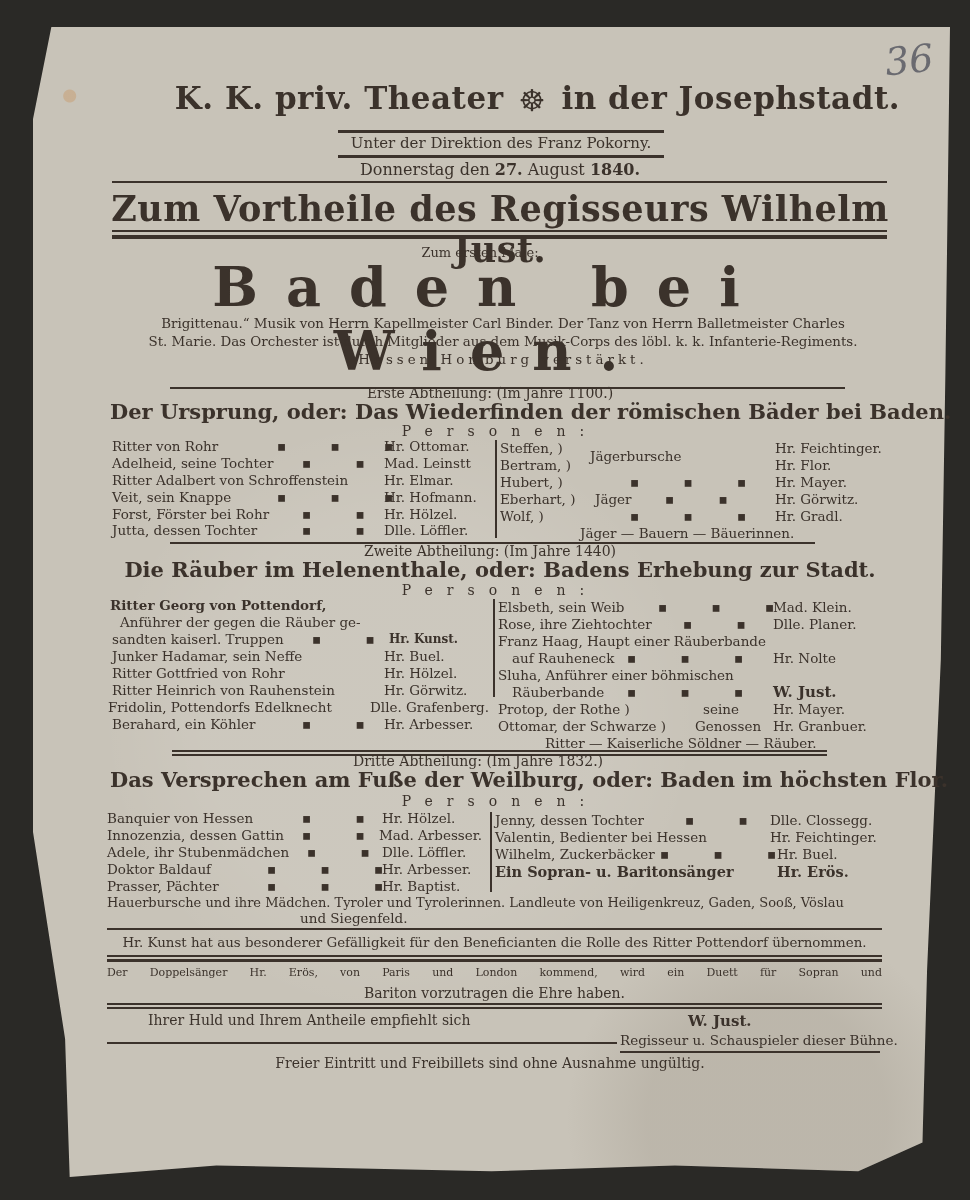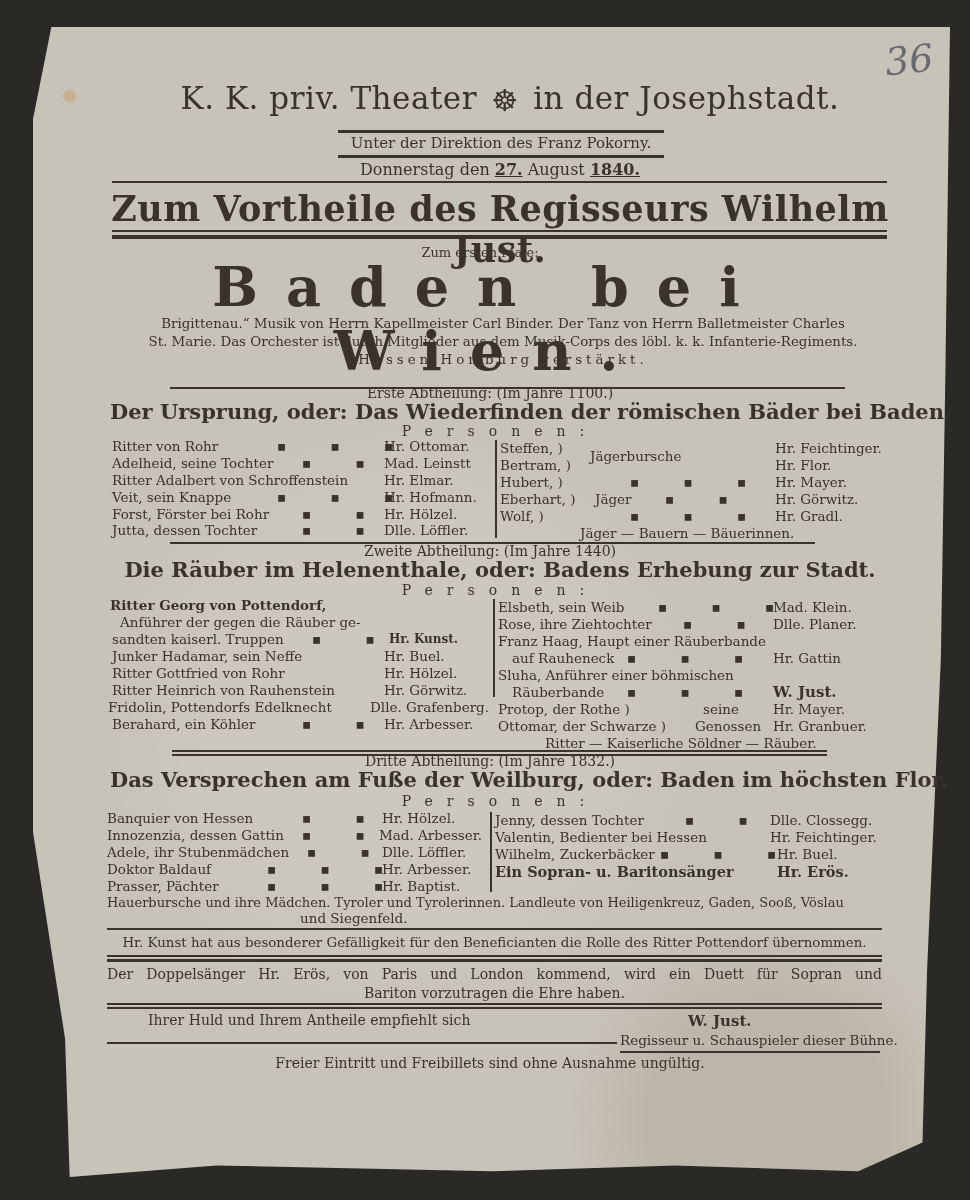--- a/index.html
+++ b/index.html
@@ -20,28 +20,28 @@
       clip-path: polygon(2% 0%, 100% 0%, 99.5% 30%, 99% 55%, 97.5% 82%, 97% 97%, 90% 99.5%, 70% 99%, 50% 99.5%, 20% 99%, 4% 100%, 3.5% 88%, 0% 70%, 0% 8%);
     }
     .abs { position: absolute; }
     .center { text-align: left; }
     .pagenum {
       position: absolute; left: 885px; top: 38px;
       font-family: "DejaVu Serif", serif; font-style: italic;
       font-size: 38px; color: #6a6a70; transform: rotate(-6deg);
     }
     .theater {
-      left: 120px; top: 80px; width: 780px; font-size: 31px; font-weight: normal;
-      letter-spacing: 0.5px; text-align: center;
+      left: 120px; top: 80px; width: 780px; font-size: 31px; font-weight: bold;
+      letter-spacing: 0.5px; text-align: right;
     }
     .eagle { display: inline-block; font-size: 30px; vertical-align: middle; margin: 0 4px; }
     .rule { position: absolute; background: #3b322b; }
     .direktion { left: 338px; top: 134px; width: 326px; font-size: 15px; text-align: center; }
     .date { left: 300px; top: 160px; width: 400px; font-size: 16px; text-align: center; }
-    .date b { font-weight: bold; text-decoration: underline; }
+    .date b { font-weight: bold; }
     .benefit {
       left: 110px; top: 188px; width: 780px; font-size: 35px; font-weight: bold;
       text-align: center; letter-spacing: 0.5px;
     }
     .erstmal { left: 330px; top: 245px; width: 300px; font-size: 13px; text-align: center; }
     .title {
       left: 160px; top: 255px; width: 660px; font-size: 54px; font-weight: bold;
       text-align: center; letter-spacing: 28px;
     }
     .desc {
@@ -211,21 +211,21 @@
       <span class="role">Rose, ihre Ziehtochter</span>
       <span class="dots" style="left:185px">▪ ▪</span>
       <span class="actor" style="left:275px">Dlle. Planer.</span>
     </div>
   <div class="row" style="left:498px;top:633px;">
       <span class="role">Franz Haag, Haupt einer Räuberbande</span>
     </div>
   <div class="row" style="left:512px;top:650px;">
       <span class="role">auf Rauheneck</span>
       <span class="dots" style="left:115px">▪ ▪ ▪</span>
-      <span class="actor" style="left:261px">Hr. Gattin</span>
+      <span class="actor" style="left:261px">Hr. Nolte</span>
     </div>
   <div class="row" style="left:498px;top:667px;">
       <span class="role">Sluha, Anführer einer böhmischen</span>
     </div>
   <div class="row" style="left:512px;top:684px;">
       <span class="role">Räuberbande</span>
       <span class="dots" style="left:115px">▪ ▪ ▪</span>
       <span class="actor bold" style="left:261px;font-size:15px;">W. Just.</span>
     </div>
   <div class="row" style="left:498px;top:701px;">
@@ -236,21 +236,21 @@
   <div class="row" style="left:498px;top:718px;">
       <span class="role">Ottomar, der Schwarze )</span>
       <span class="role" style="left:197px">Genossen</span>
       <span class="actor" style="left:275px">Hr. Granbuer.</span>
     </div>
   <div class="row" style="left:545px;top:735px;">Ritter — Kaiserliche Söldner — Räuber.</div>
 </div>
 <div class="rule" style="left:172px;top:750px;width:655px;height:1.5px;"></div>
 <div class="rule" style="left:172px;top:754px;width:655px;height:1.5px;"></div>
 
-<div class="abs abt-label" style="left:300px;top:753px;width:380px;">Dritte Abtheilung: (Im Jahre 1832.)</div>
+<div class="abs abt-label" style="left:288px;top:753px;width:380px;">Dritte Abtheilung: (Im Jahre 1832.)</div>
 <div class="abs abt-title" style="left:110px;top:767px;width:780px;">Das Versprechen am Fuße der Weilburg, oder: Baden im höchsten Flor.</div>
 <div class="abs personen" style="left:300px;top:793px;width:400px;">Personen:</div>
 
 <div>
   <div class="row" style="left:107px;top:810px;">
       <span class="role">Banquier von Hessen</span>
       <span class="dots" style="left:195px">▪ ▪</span>
       <span class="actor" style="left:275px">Hr. Hölzel.</span>
     </div>
   <div class="row" style="left:107px;top:827px;">
@@ -295,21 +295,21 @@
       <span class="actor" style="left:282px">Hr. Erös.</span>
     </div>
 </div>
 <div class="row" style="left:107px;top:894px;font-size:13px;">Hauerbursche und ihre Mädchen. Tyroler und Tyrolerinnen. Landleute von Heiligenkreuz, Gaden, Sooß, Vöslau</div>
 <div class="abs center" style="left:300px;top:910px;width:400px;font-size:13.5px;">und Siegenfeld.</div>
 <div class="rule" style="left:107px;top:928px;width:775px;height:1.5px;"></div>
 
 <div class="abs note" style="left:107px;top:935px;width:775px;font-size:13.4px;">Hr. Kunst hat aus besonderer Gefälligkeit für den Beneficianten die Rolle des Ritter Pottendorf übernommen.</div>
 <div class="rule" style="left:107px;top:955px;width:775px;height:1.5px;"></div>
 <div class="rule" style="left:107px;top:959px;width:775px;height:3px;"></div>
-<div class="abs" style="left:107px;top:966px;width:775px;font-size:14px;text-align:justify;text-align-last:justify;white-space:nowrap;">Der Doppelsänger Hr. Erös, von Paris und London kommend, wird ein Duett für Sopran und</div>
+<div class="abs" style="left:107px;top:966px;width:775px;font-size:11px;text-align:justify;text-align-last:justify;white-space:nowrap;">Der Doppelsänger Hr. Erös, von Paris und London kommend, wird ein Duett für Sopran und</div>
 <div class="abs note" style="left:107px;top:985px;width:775px;">Bariton vorzutragen die Ehre haben.</div>
 <div class="rule" style="left:107px;top:1003px;width:775px;height:1.5px;"></div>
 <div class="rule" style="left:107px;top:1007px;width:775px;height:1.5px;"></div>
 <div class="abs" style="left:148px;top:1012px;font-size:14px;white-space:nowrap;">Ihrer Huld und Ihrem Antheile empfiehlt sich</div>
 <div class="abs bold" style="left:688px;top:1012px;font-size:15px;white-space:nowrap;">W. Just.</div>
 <div class="abs" style="left:620px;top:1032px;font-size:13.5px;white-space:nowrap;">Regisseur u. Schauspieler dieser Bühne.</div>
 <div class="rule" style="left:107px;top:1042px;width:510px;height:2px;"></div>
 <div class="rule" style="left:620px;top:1051px;width:260px;height:2px;"></div>
 <div class="abs note" style="left:180px;top:1055px;width:620px;">Freier Eintritt und Freibillets sind ohne Ausnahme ungültig.</div>
 

